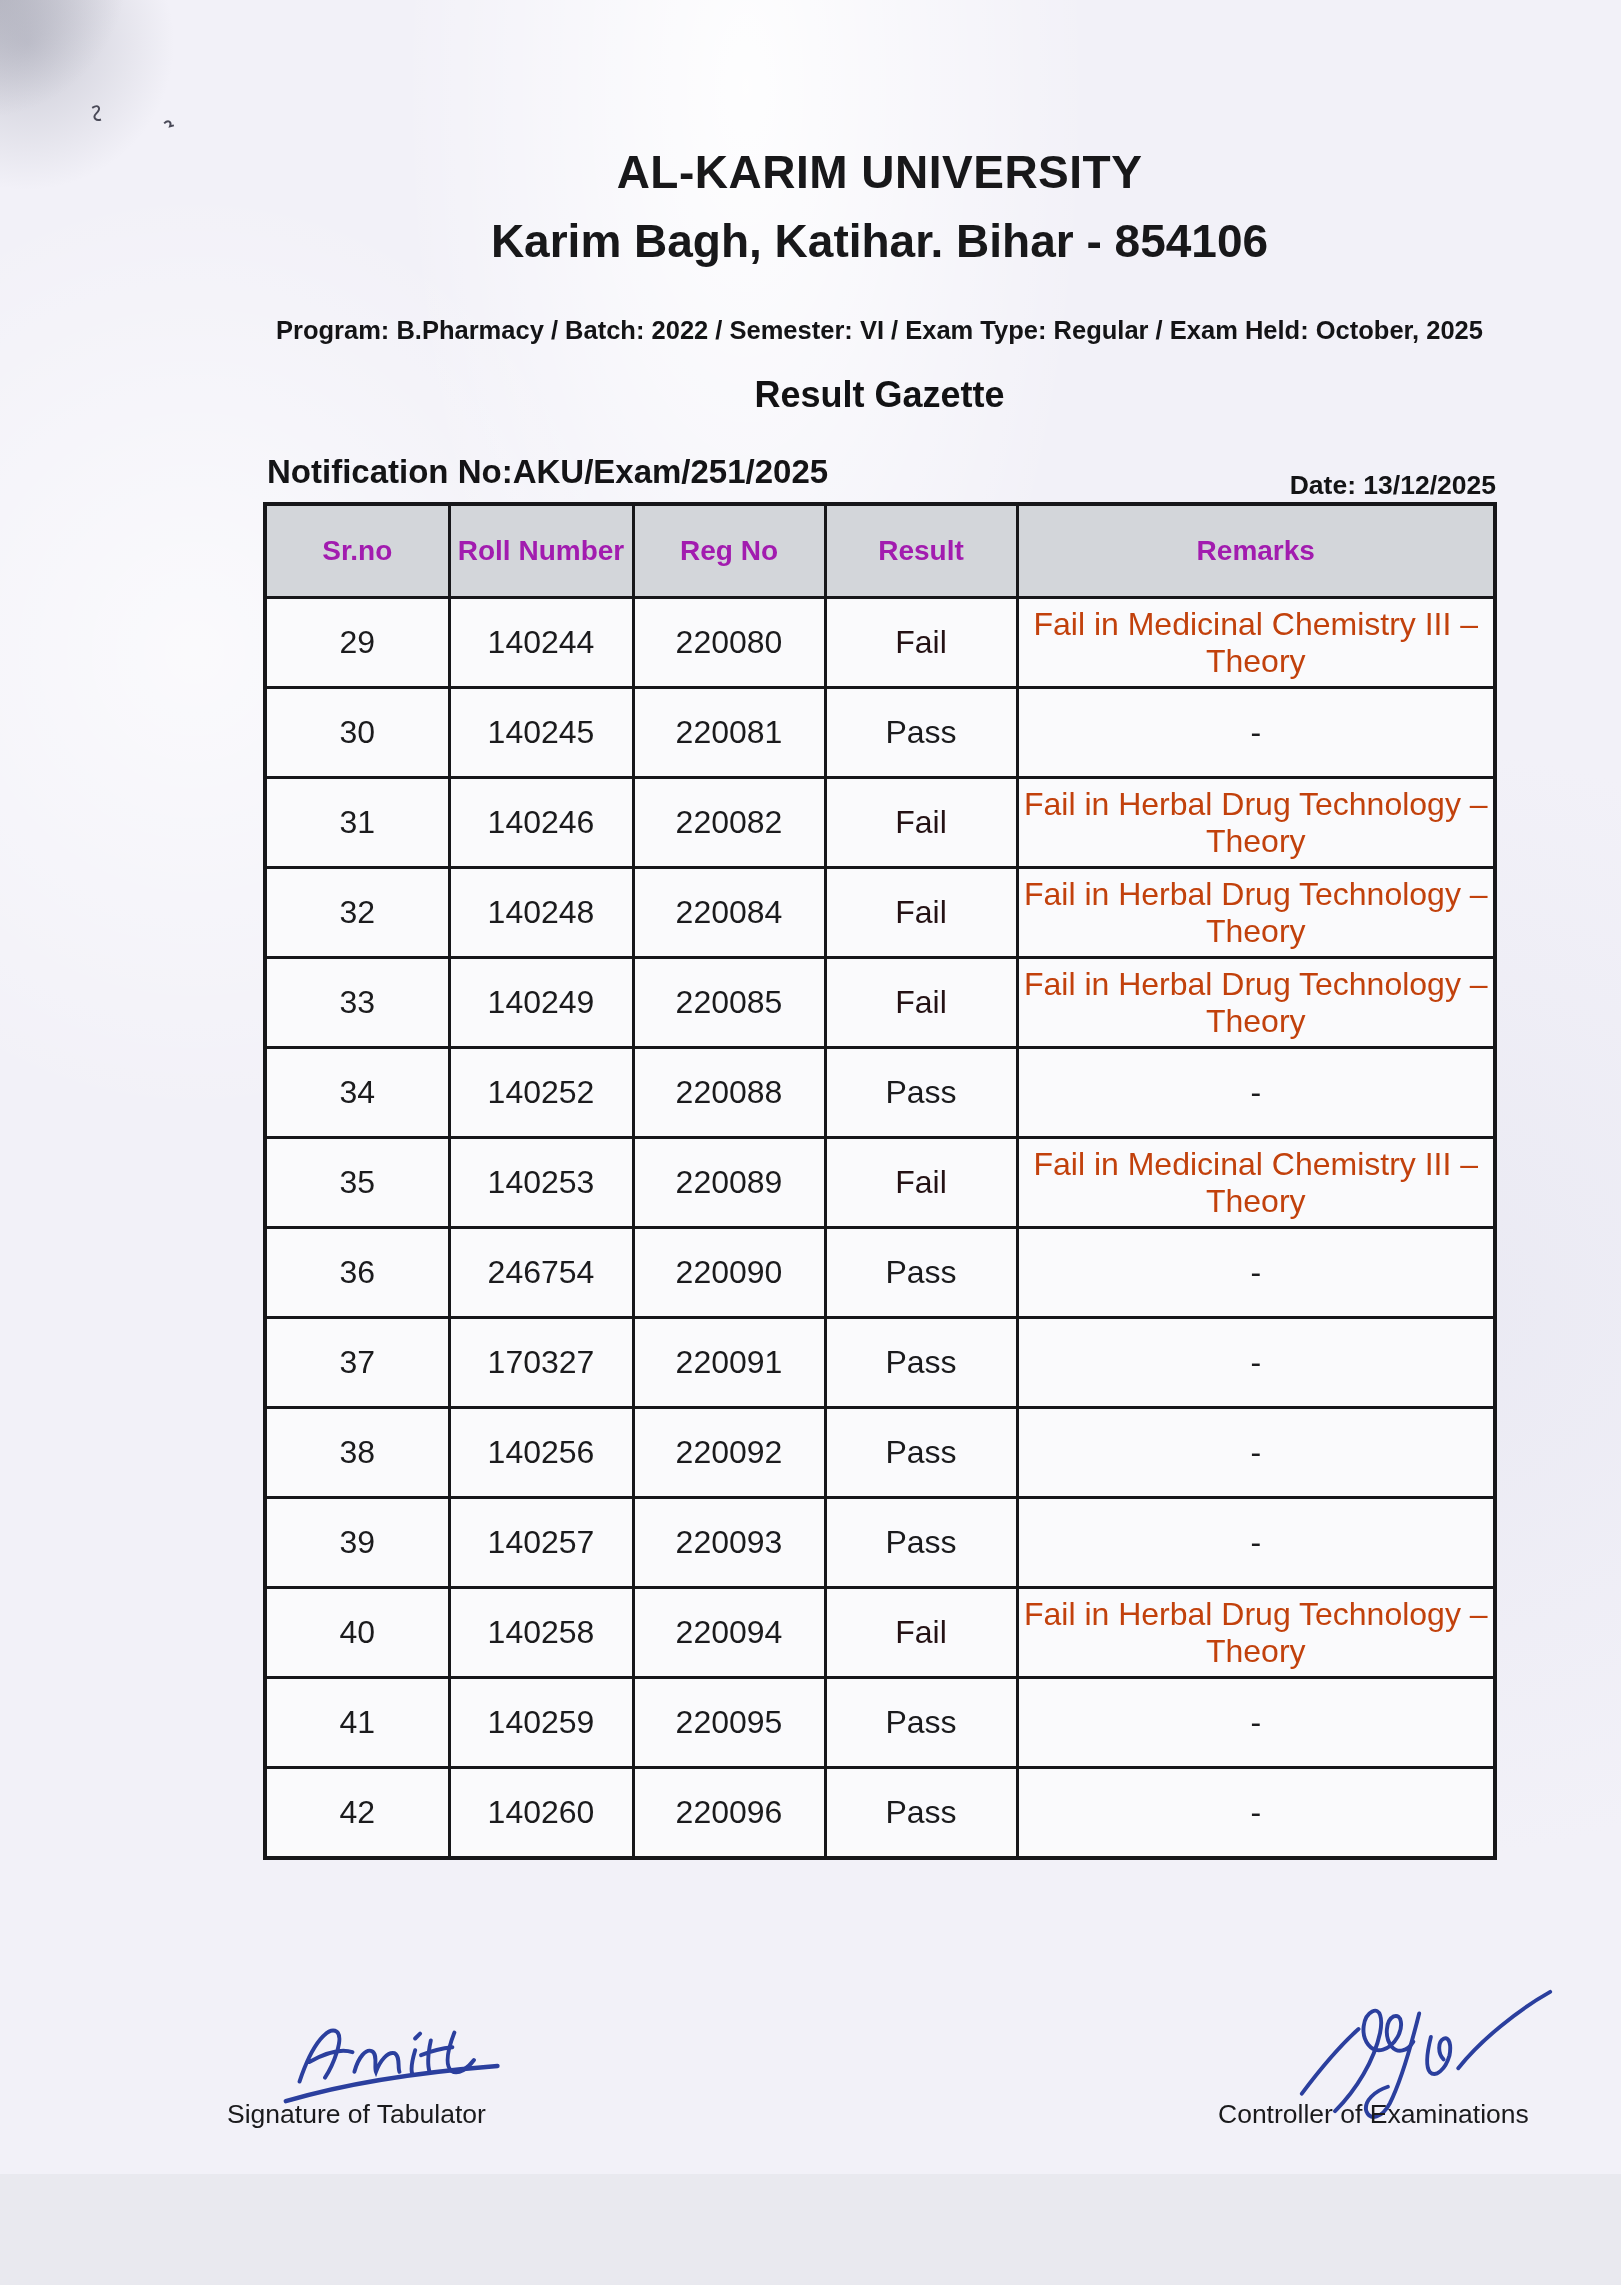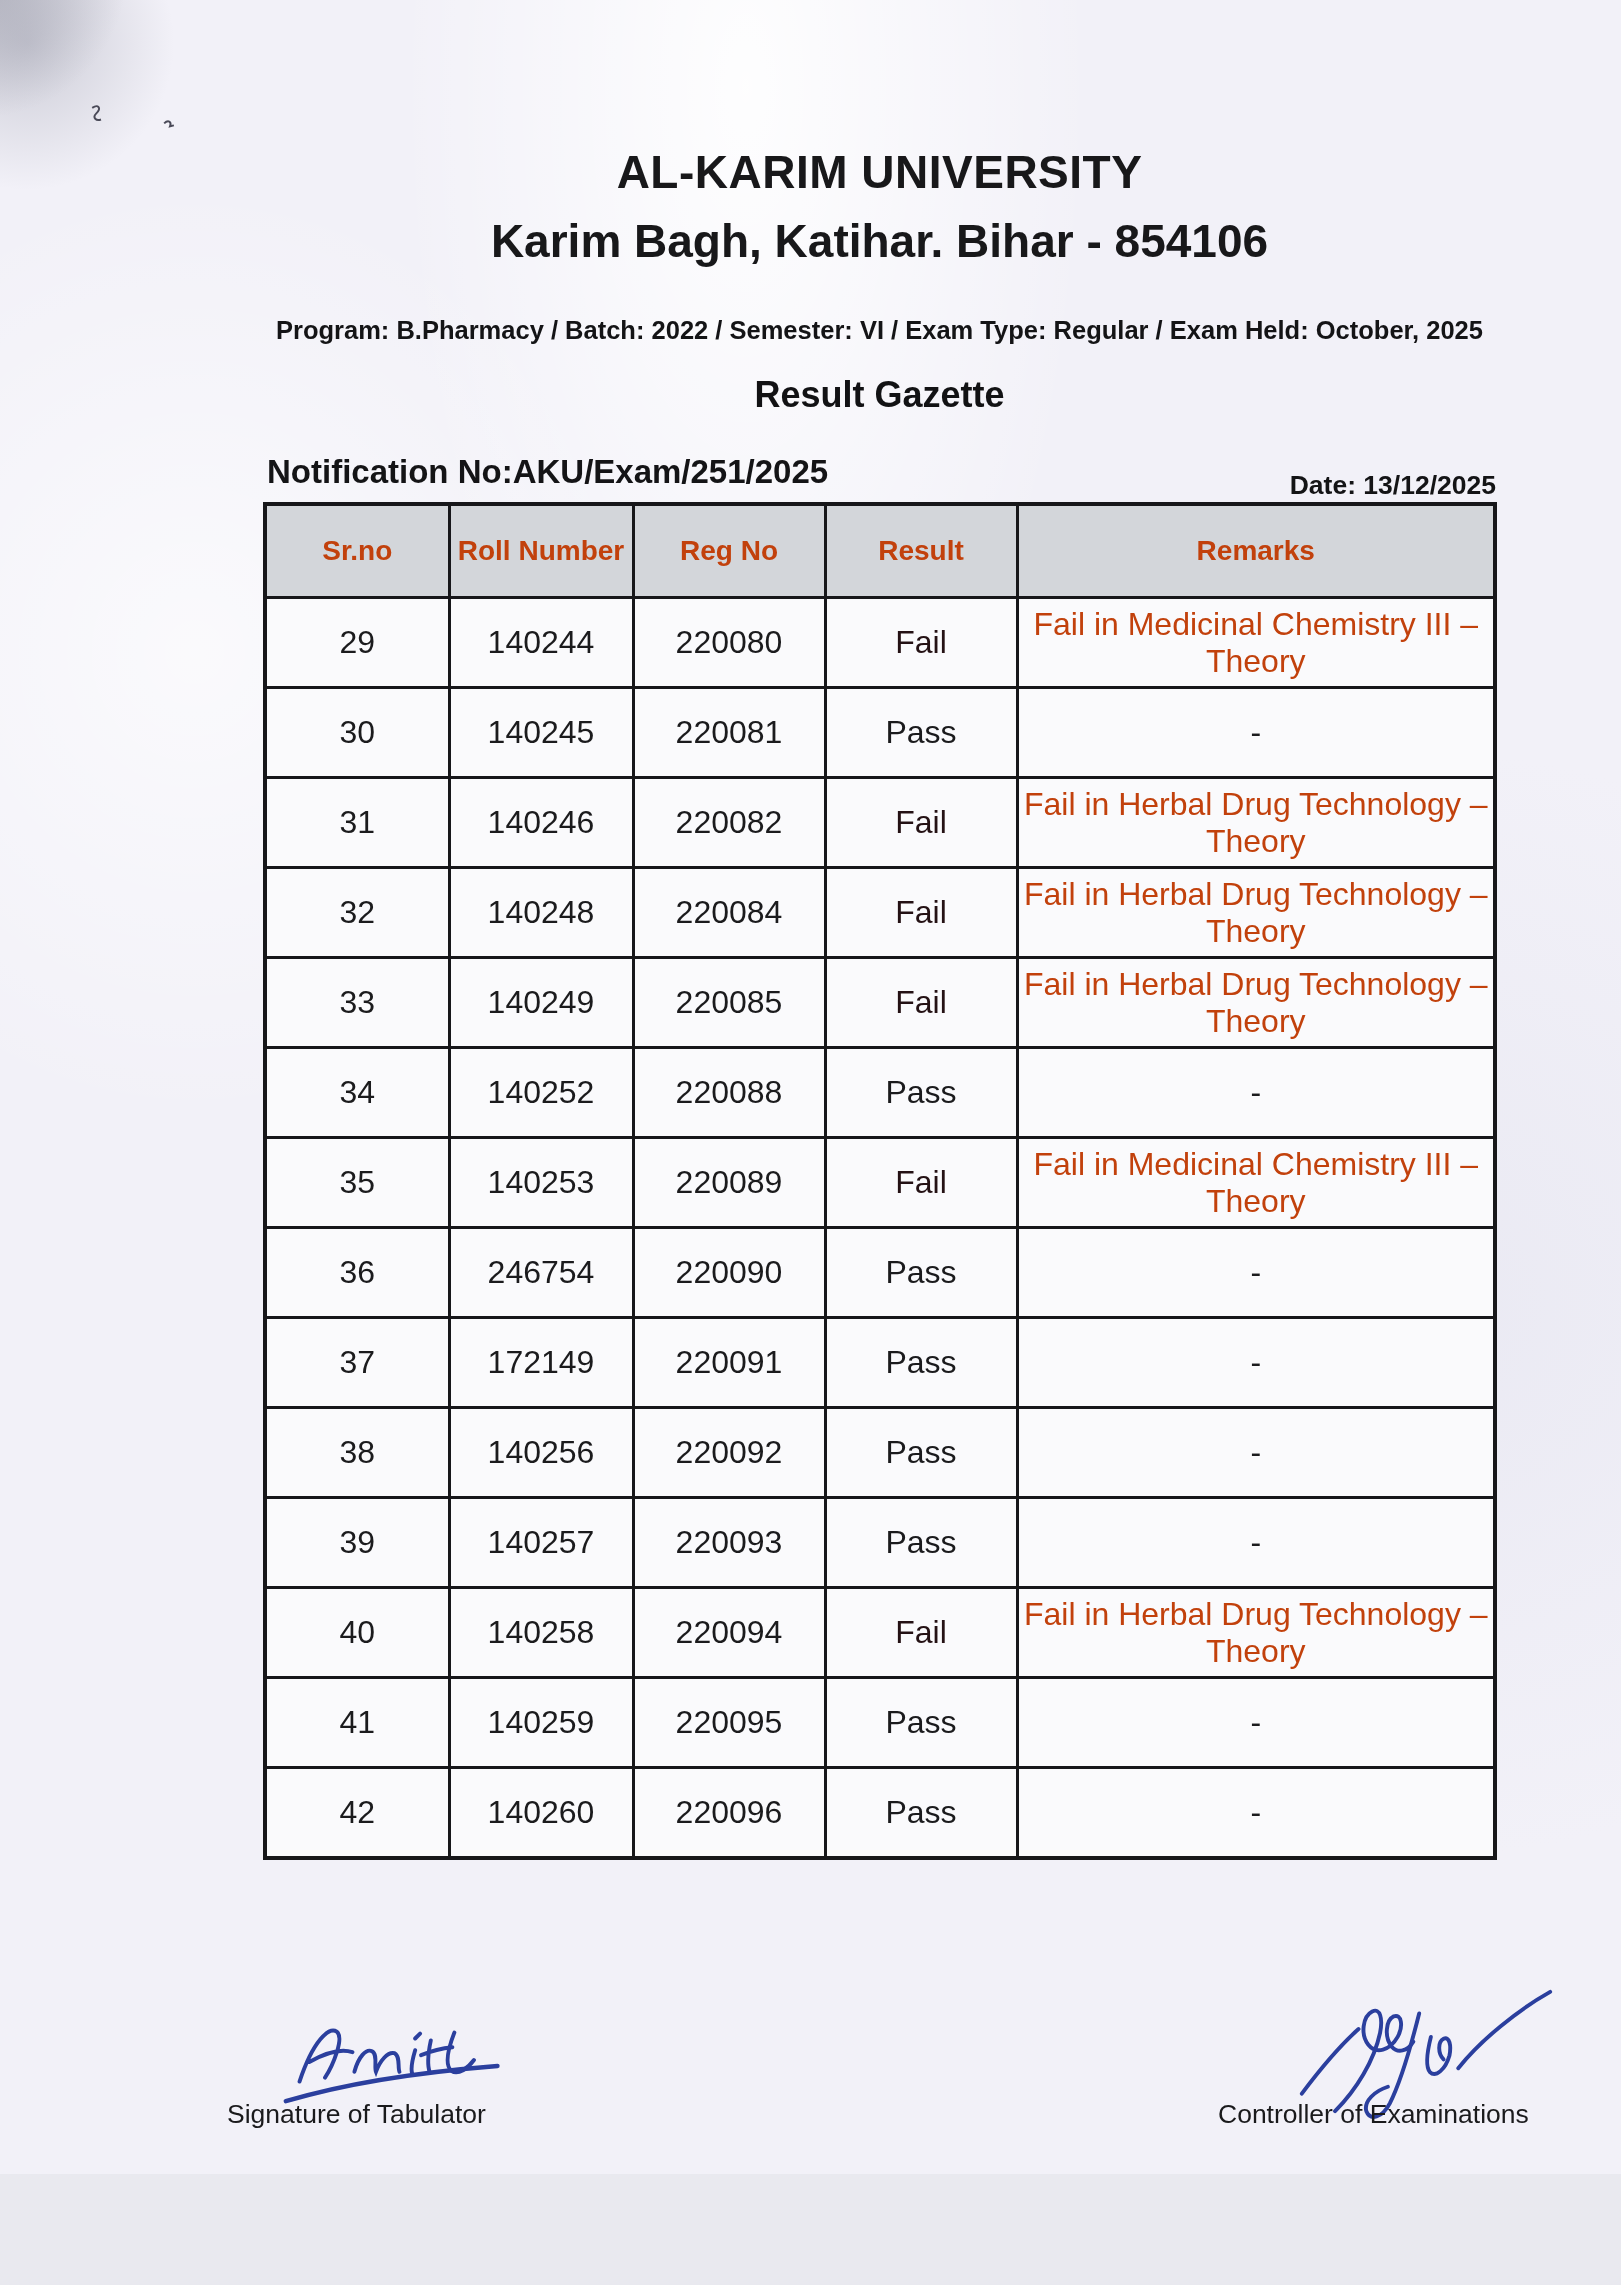--- a/index.html
+++ b/index.html
@@ -31,21 +31,21 @@
     background:#fafafc;
     border:4.9px solid #17171a;
   }
   table.results th, table.results td{
     border:3.9px solid #17171a;
     text-align:center;vertical-align:middle;
     overflow:hidden;
   }
   table.results th{
     height:88px;background:#d3d6da;
-    font-size:28px;font-weight:bold;color:#c2410c;text-align:center;
+    font-size:28px;font-weight:bold;color:#a21caf;text-align:center;
   }
   table.results td{height:85px;background:#fafafc;font-size:32px;color:#1b1b1d;}
   td.result-cell{font-size:31px;}
   td.remark-cell{font-size:23.5px;color:#1b1b1d;}
   td.fail-bg{background:#f7a7ad;}
   td.result-cell.fail-bg{color:#241114;}
   td.remark-cell.fail-bg{color:#c2410c;font-weight:normal;}
   td.remark-dash{font-size:21.6px;}
 
   .sig-ink{position:absolute;}
@@ -148,21 +148,21 @@
         </tr>
         <tr>
           <td>36</td>
           <td>246754</td>
           <td>220090</td>
           <td class="result-cell">Pass</td>
           <td class="remark-cell remark-dash">-</td>
         </tr>
         <tr>
           <td>37</td>
-          <td>172149</td>
+          <td>170327</td>
           <td>220091</td>
           <td class="result-cell">Pass</td>
           <td class="remark-cell remark-dash">-</td>
         </tr>
         <tr>
           <td>38</td>
           <td>140256</td>
           <td>220092</td>
           <td class="result-cell">Pass</td>
           <td class="remark-cell remark-dash">-</td>

